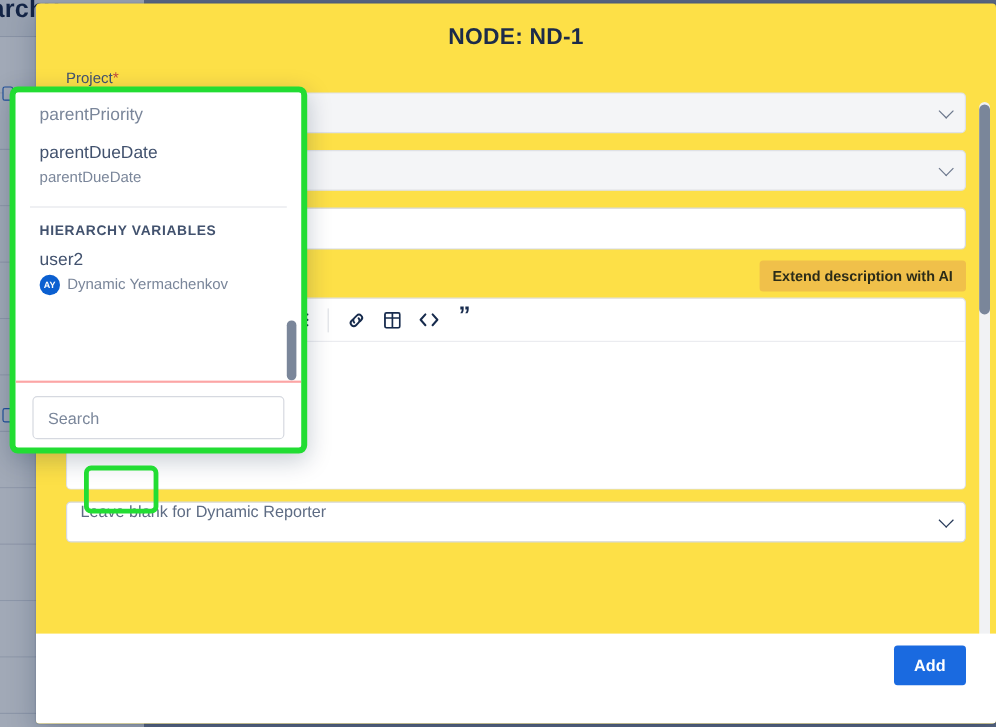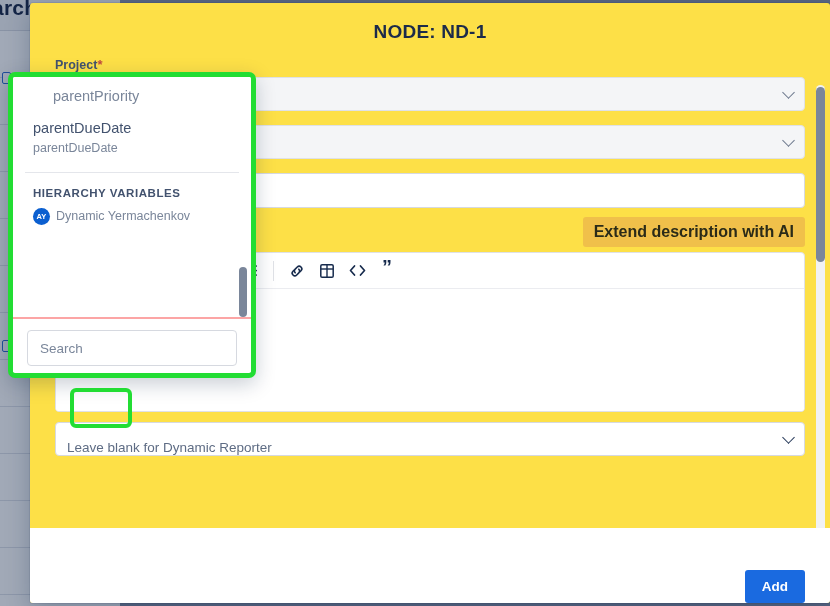--- a/index.html
+++ b/index.html
@@ -116,32 +116,31 @@
     background: #7a869a;
     border-radius: 5px;
   }
 
   
   .field-label {
     font-size: 12.5px;
     color: #42526e;
     margin-bottom: 5px;
     display: block;
-    font-weight: bold;
   }
   .req-star { color: #bf4a3d; font-size: 13px; }
 
   .select-box {
     position: relative;
     height: 34px;
     border: 1px solid #dfe1e6;
     border-radius: 4px;
     background: #f4f5f7;
     display: flex;
-    align-items: flex-end;
+    align-items: flex-start;
     padding: 0 30px 0 11px;
     font-size: 13.5px;
     color: #5e6c84;
   }
   .select-box.white { background: #ffffff; border-color: #d6d9e0; }
 
   .chev {
     position: absolute;
     right: 11px;
     top: 50%;
@@ -171,21 +170,21 @@
   
   .ai-row {
     display: flex;
     justify-content: flex-end;
     margin-top: 9px;
     margin-bottom: 5px;
   }
   .ai-btn {
     background: #f0c04a;
     color: #2b2b18;
-    font-size: 16px;
+    font-size: 12px;
     font-weight: 600;
     border: none;
     border-radius: 3px;
     padding: 6px 11px;
     cursor: pointer;
     font-family: "Liberation Sans", sans-serif;
   }
 
   
   .editor {
@@ -265,21 +264,21 @@
   }
 
   
   .modal-footer {
     position: absolute;
     left: 0; bottom: 0;
     width: 800px;
     height: 75px;
     background: #ffffff;
     display: flex;
-    align-items: flex-end;
+    align-items: flex-start;
     justify-content: flex-end;
     gap: 9px;
     padding: 10px 25px 0 25px;
   }
   .btn {
     border: none;
     border-radius: 3px;
     font-size: 13.5px;
     font-weight: 600;
     padding: 9px 17px;
@@ -308,21 +307,21 @@
     overflow: hidden;
     background: #ffffff;
     padding-top: 4px;
   }
   .var-item { padding: 5px 20px 6px 20px; cursor: pointer; }
   .var-item .vtitle {
     font-size: 14.5px;
     color: #42526e;
     line-height: 1.45;
   }
-  .var-item .vtitle.muted { color: #7a869a; margin-left: 20px; }
+  .var-item .vtitle.muted { color: #7a869a; }
   .var-item .vsub {
     font-size: 12.5px;
     color: #7a869a;
     line-height: 1.5;
     display: flex;
     align-items: center;
     gap: 6px;
   }
   .var-divider {
     height: 1px;
@@ -541,20 +540,21 @@
         <div class="vtitle">parentDueDate</div>
         <div class="vsub">parentDueDate</div>
       </div>
 
       <div class="var-divider"></div>
 
       <div class="var-section-title">HIERARCHY VARIABLES</div>
 
 
       <div class="var-item">
+        <div class="vtitle">user2</div>
         <div class="vsub">
           <span class="avatar">AY</span>
           <span>Dynamic Yermachenkov</span>
         </div>
       </div>
 
       <div class="var-list-scrollbar"></div>
     </div>
 
     <div class="var-search-area">

